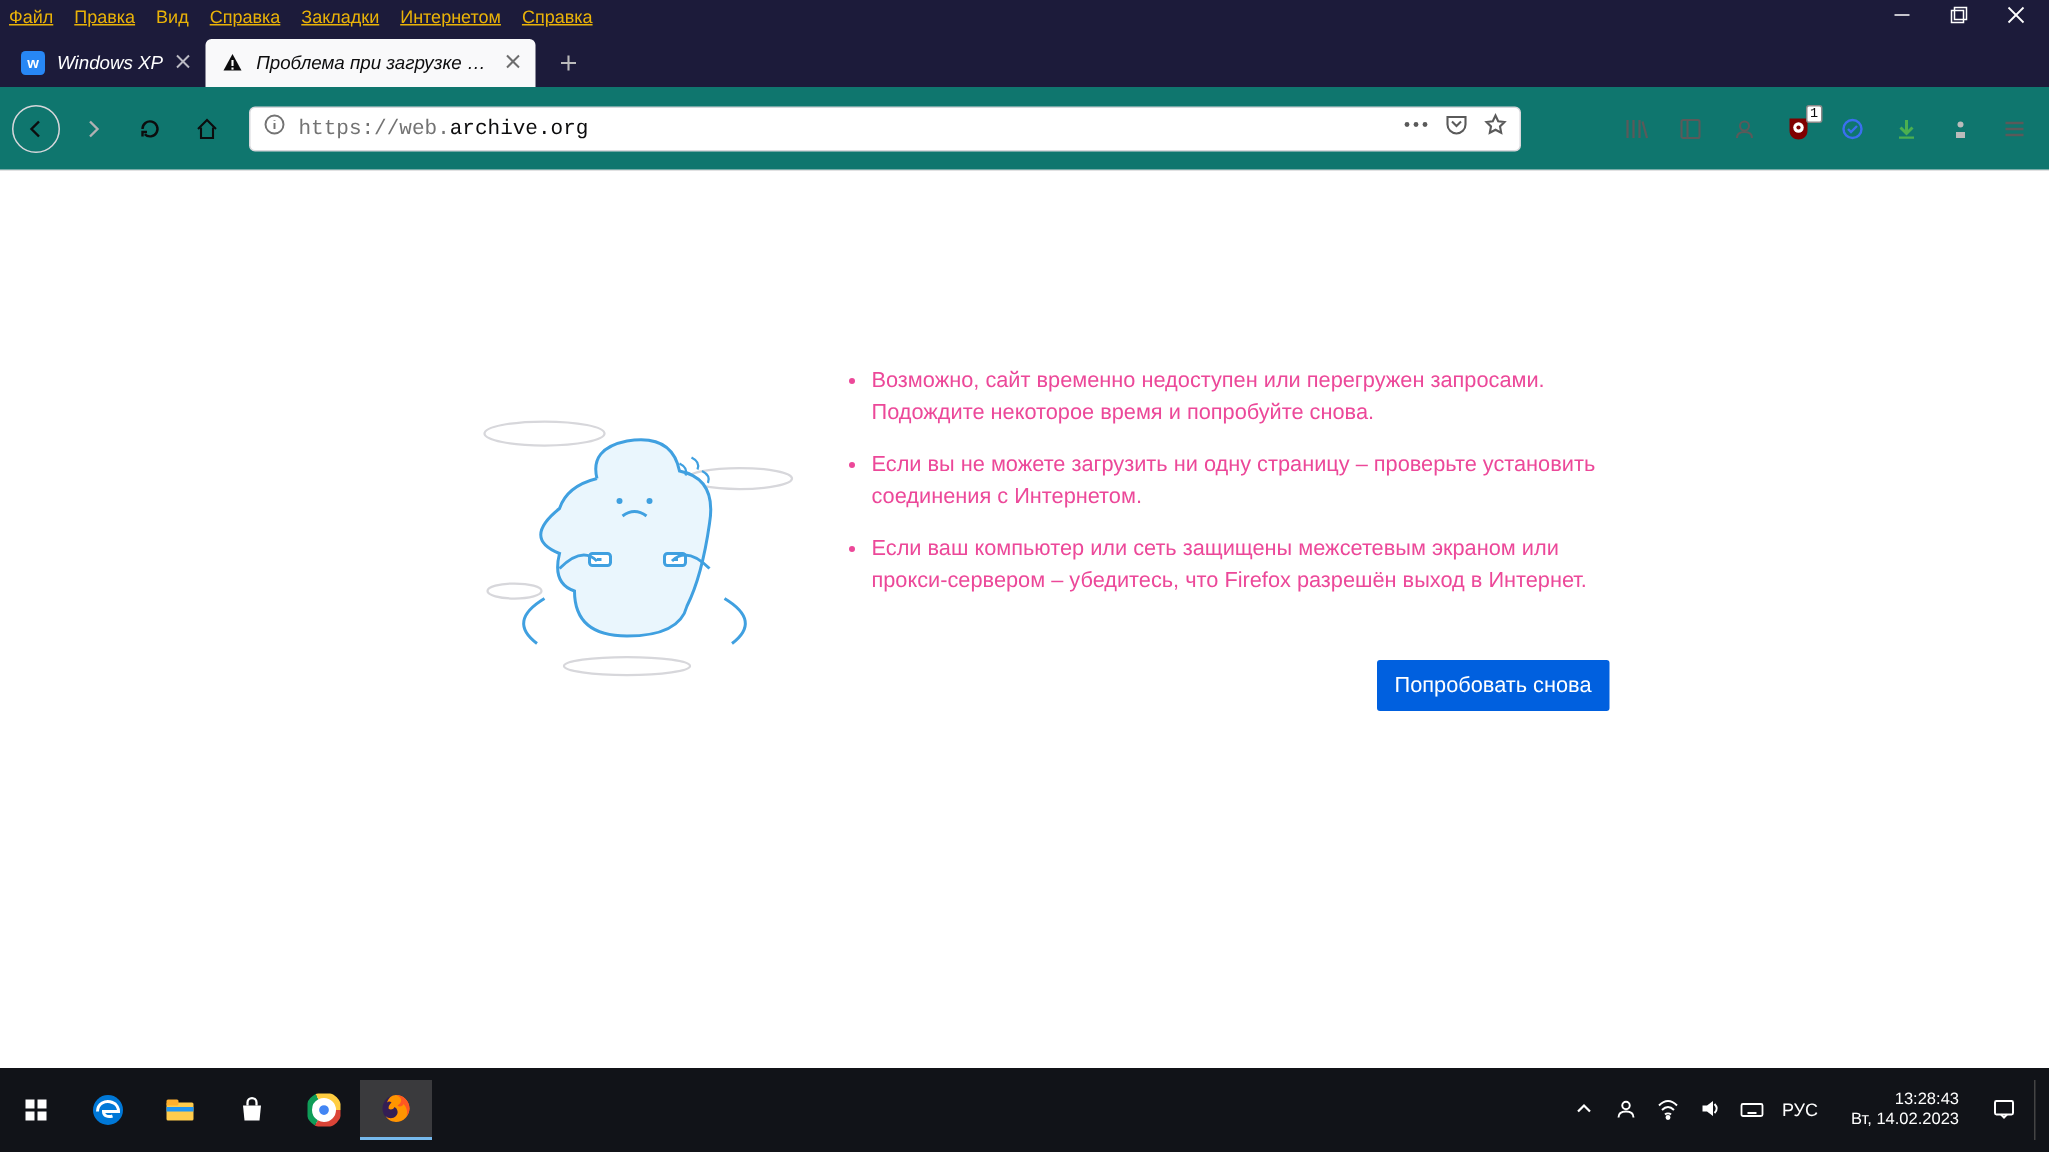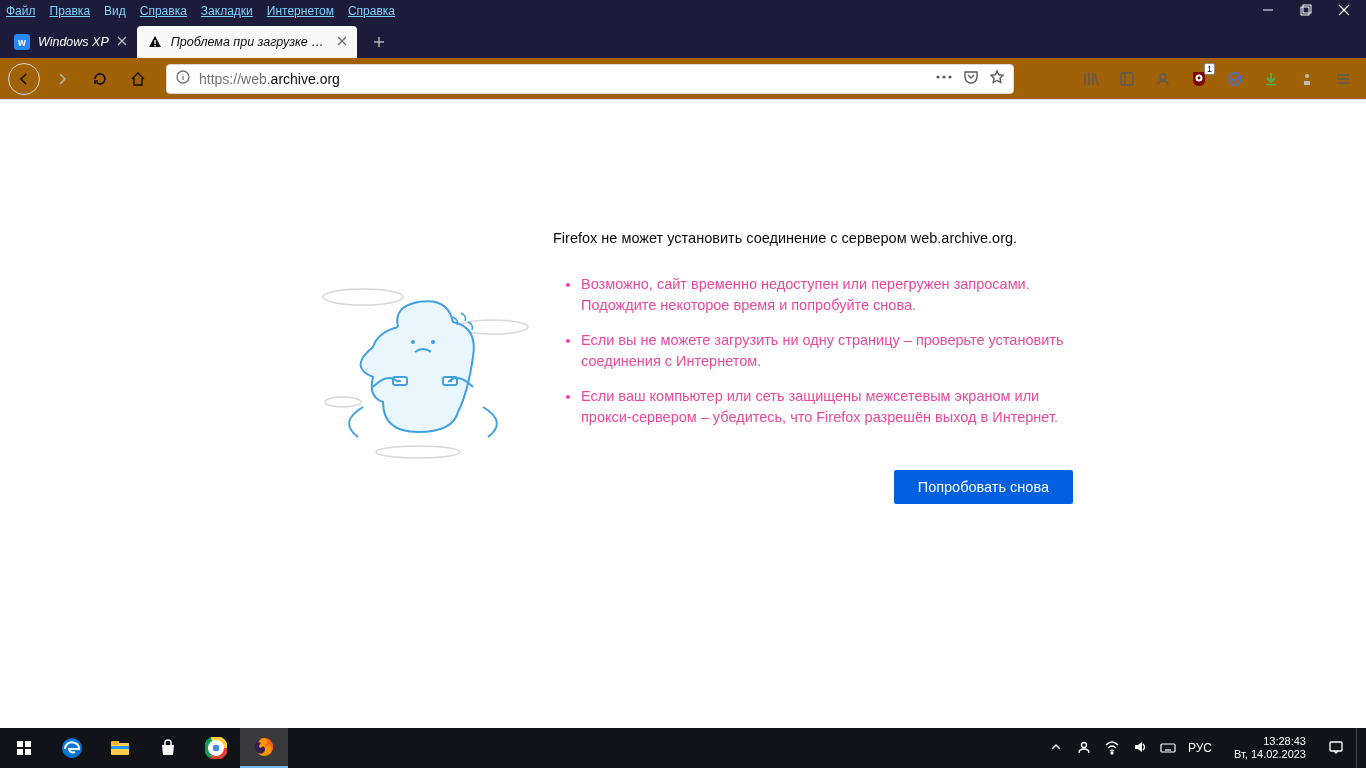--- a/index.html
+++ b/index.html
@@ -1,41 +1,41 @@
 <!DOCTYPE html>
 <html><head>
 <meta charset="utf-8">
 <style>
   * { box-sizing: border-box; margin: 0; padding: 0; }
   html, body { width: 1366px; height: 768px; overflow: hidden; font-family: "Segoe UI", Arial, sans-serif; }
   body { display: flex; flex-direction: column; background: #f9f9fa; }
 
   
-  .menubar { background: #1c1b3a; height: 22px; display: flex; align-items: center; padding: 0 6px; color: #7dd3fc; font-size: 12px; }
+  .menubar { background: #1c1b3a; height: 22px; display: flex; align-items: center; padding: 0 6px; color: #eab308; font-size: 12px; }
   .menubar .item { margin-right: 14px; cursor: default; }
   .menubar .item span.u { text-decoration: underline; }
   .menubar .spacer { flex: 1; }
   .win-controls { display: flex; gap: 26px; padding-right: 10px; }
   .win-controls svg { stroke: #fff; }
 
   
   .tabstrip { background: #1c1b3a; height: 36px; display: flex; align-items: flex-end; padding-left: 4px; }
   .tab { height: 32px; display: flex; align-items: center; padding: 0 10px; font-size: 12.5px; color: #fff; max-width: 220px; border-top-left-radius: 4px; border-top-right-radius: 4px; cursor: default; position: relative; }
   .tab.inactive { background: transparent; }
   .tab.active { background: #f9f9fa; color: #0c0c0d; }
   .tab .favicon { width: 16px; height: 16px; margin-right: 8px; flex-shrink: 0; display: flex; align-items: center; justify-content: center; border-radius: 3px; }
   .tab .title { white-space: nowrap; overflow: hidden; text-overflow: ellipsis; flex: 1; font-style: italic; }
   .tab .close { margin-left: 8px; opacity: .7; }
   .tab.inactive .close svg { stroke: #fff; }
   .tab.active .close svg { stroke: #333; }
   .newtab { width: 32px; height: 32px; display: flex; align-items: center; justify-content: center; margin-left: 6px; }
   .newtab svg { stroke: #bbb; }
 
   
-  .navbar { background: #a16207; height: 42px; display: flex; align-items: center; padding: 0 8px; gap: 6px; border-bottom: 1px solid #e1e1e2; }
+  .navbar { background: #0f766e; height: 56px; display: flex; align-items: center; padding: 0 8px; gap: 6px; border-bottom: 1px solid #e1e1e2; font-family: Liberation Mono, monospace; }
   .nav-btn { width: 32px; height: 32px; display: flex; align-items: center; justify-content: center; border-radius: 4px; }
   .nav-btn svg { stroke: #0c0c0d; }
   .nav-btn.disabled svg { stroke: #b1b1b3; }
   .nav-btn.back { border: 1px solid #d7d7db; border-radius: 50%; }
   .urlbar { flex: 1; height: 30px; background: #fff; border: 1px solid #d7d7db; border-radius: 4px; display: flex; align-items: center; padding: 0 8px; margin: 0 52px 0 6px; font-size: 14px; color: #0c0c0d; }
   .urlbar .identity { margin-right: 8px; }
   .urlbar-text { flex: 1; }
   .urlbar-text .dim { color: #737373; }
   .urlbar-actions { display: flex; align-items: center; gap: 10px; }
   .toolbar-right { display: flex; align-items: center; gap: 6px; margin-left: 4px; }
@@ -45,24 +45,24 @@
   
   .page { flex: 1; background: #fff; overflow: auto; }
   .err-container { display: flex; margin: 130px auto 0; width: 780px; }
   .err-illust { width: 260px; flex-shrink: 0; display:flex; align-items:center; justify-content:center; }
   .err-text { flex: 1; }
   .err-title { font-size: 33px; font-weight: 300; color: #0c0c0d; margin-bottom: 34px; letter-spacing:.2px;}
   .err-short { font-size: 14.5px; color: #0c0c0d; margin-bottom: 28px; }
   .err-list { list-style: disc; padding-left: 28px; font-size: 14.5px; color: #ec4899; }
   .err-list li { margin-bottom: 14px; line-height: 1.45; }
   .err-btn-row { display: flex; justify-content: flex-end; margin-top: 42px; }
-  .err-btn { background: #0060df; color: #fff; border: none; padding: 9px 24px; font-size: 14.5px; border-radius: 2px; cursor: pointer; }
-
-  
-  .taskbar { height: 40px; background: #111318; display: flex; align-items: center; color: #fff; font-size: 11px; }
+  .err-btn { background: #0060df; color: #fff; border: none; padding: 9px 12px; font-size: 14.5px; border-radius: 2px; cursor: pointer; }
+
+  
+  .taskbar { height: 56px; background: #111318; display: flex; align-items: center; color: #fff; font-size: 11px; }
   .taskbar .tb-btn { width: 48px; height: 40px; display: flex; align-items: center; justify-content: center; }
   .taskbar .tb-btn.active { background: #3a3a3d; border-bottom: 2px solid #76b9ed; }
   .taskbar .spacer { flex: 1; }
   .tray { display: flex; align-items: center; gap: 12px; padding-right: 4px; }
   .tray-icon { width: 16px; height: 16px; }
   .clock { text-align: right; line-height: 1.2; padding: 0 10px; font-size: 11px;}
   .show-desktop { width: 6px; height: 40px; border-left: 1px solid #444; }
 </style>
 </head>
 <body>
@@ -247,21 +247,20 @@
         <line x1="95" y1="124" x2="98" y2="124" stroke="#40a0e0" stroke-width="2"></line>
         <rect x="140" y="120" width="14" height="8" rx="2" fill="#fff" stroke="#40a0e0" stroke-width="2"></rect>
         <line x1="146" y1="124" x2="149" y2="124" stroke="#40a0e0" stroke-width="2"></line>
         <path d="M70 130 q15 -15 25 -5" fill="none" stroke="#40a0e0" stroke-width="2"></path>
         <path d="M170 130 q-15 -15 -25 -5" fill="none" stroke="#40a0e0" stroke-width="2"></path>
         <path d="M150 60 q6 3 4 8 M158 56 q6 3 4 8 M165 65 q6 3 4 8" fill="none" stroke="#40a0e0" stroke-width="1.5"></path>
         <ellipse cx="40" cy="145" rx="18" ry="5" fill="none" stroke="#d7d7db" stroke-width="1.5"></ellipse>
       </svg>
     </div>
     <div class="err-text">
-      <p class="err-short">Firefox не может установить соединение с сервером web.archive.org.</p>
       <ul class="err-list">
         <li>Возможно, сайт временно недоступен или перегружен запросами. Подождите некоторое время и попробуйте снова.</li>
         <li>Если вы не можете загрузить ни одну страницу – проверьте установить соединения с Интернетом.</li>
         <li>Если ваш компьютер или сеть защищены межсетевым экраном или прокси-сервером – убедитесь, что Firefox разрешён выход в Интернет.</li>
       </ul>
       <div class="err-btn-row">
         <button class="err-btn">Попробовать снова</button>
       </div>
     </div>
   </div>

